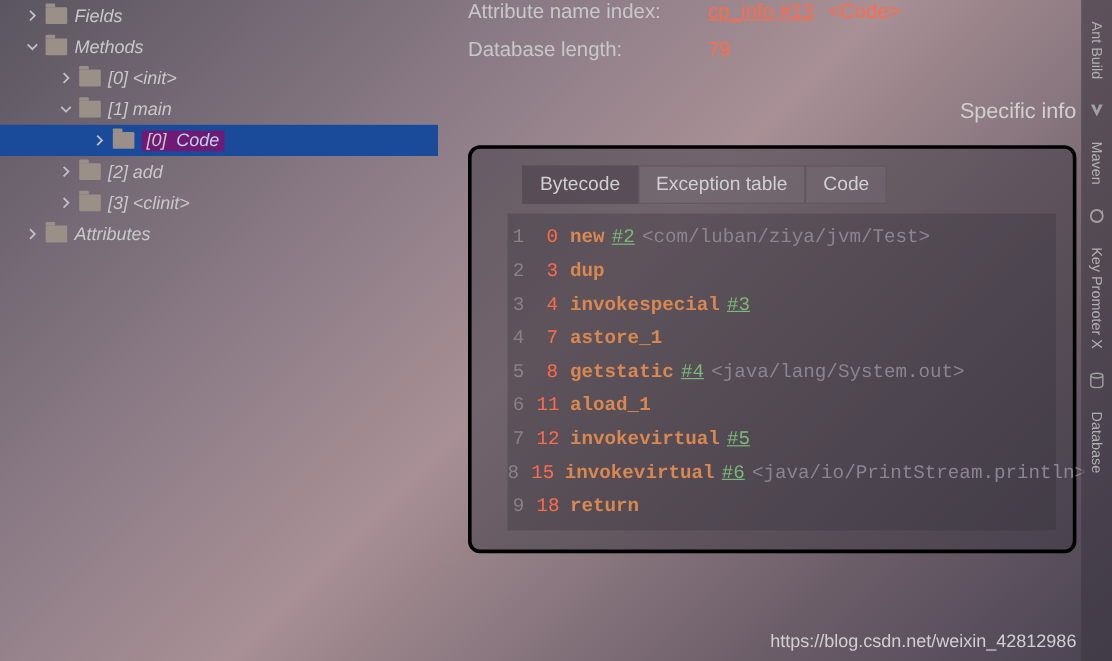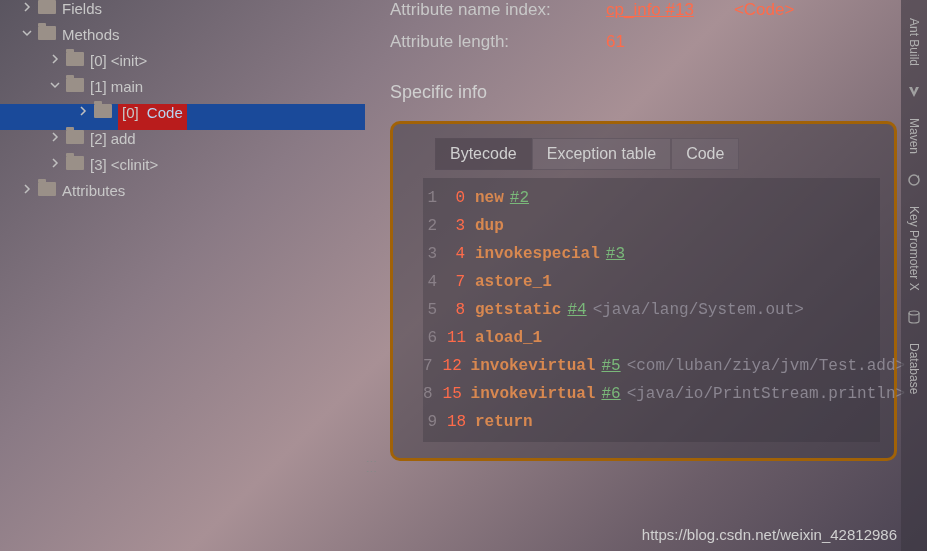--- a/index.html
+++ b/index.html
@@ -15,23 +15,25 @@
     }
     .tree-panel {
       position: absolute;
       left: 0;
       top: 0;
       width: 365px;
       height: 100%;
     }
     .tree-item {
       display: flex;
+      align-items: center;
       height: 26px;
       padding-left: 8px;
       white-space: nowrap;
+      font-style: italic;
     }
     .tree-item.selected {
       background: #1a4a9a;
       color: #b8d4f0;
     }
     .expander {
       width: 14px;
       height: 14px;
       display: inline-flex;
       align-items: center;
@@ -69,50 +71,50 @@
       position: absolute;
       left: 390px;
       top: 0;
       right: 30px;
       height: 100%;
     }
     .attr-row {
       display: flex;
       align-items: center;
       margin-bottom: 12px;
-      gap: 16px;
     }
     .attr-label {
       width: 200px;
       color: #c8c8c8;
       font-size: 17px;
     }
     .attr-link {
       color: #ff6b4a;
       text-decoration: underline;
       cursor: pointer;
       font-size: 17px;
     }
     .attr-tag {
       color: #ff6b4a;
-      margin-left: 24px;
+      margin-left: 12px;
       font-size: 17px;
     }
     .attr-value {
       color: #ff6b4a;
       font-size: 17px;
     }
     .section-title {
       color: #d0d0d0;
       font-size: 18px;
       margin-top: 30px;
       margin-bottom: 18px;
+      text-align: right;
     }
     .code-box {
-      border: 3px solid #a16207;
+      border: 3px solid #000000;
       border-radius: 10px;
       background: rgba(60, 55, 65, 0.5);
       padding: 14px 0 16px 0;
       min-height: 340px;
     }
     .tabs {
       display: flex;
       margin-left: 42px;
       margin-bottom: 8px;
     }
@@ -253,21 +255,21 @@
     <span class="tree-index">[1]</span>
     <span class="tree-label">main</span>
   </div>
   <div class="tree-item indent-3 selected">
     <span class="expander">
         <svg viewBox="0 0 10 10">
           <path d="M3 1 L7 5 L3 9" fill="none" stroke="#c0c0c0" stroke-width="1.5"></path>
         </svg>
       </span>
     <span class="folder-icon"></span>
-    <span style="background:#b91c1c;padding:0 4px;">
+    <span style="background:#701a75;padding:0 4px;">
       <span class="tree-index">[0]</span>
       <span class="tree-label">Code</span>
     </span>
   </div>
   <div class="tree-item indent-2">
     <span class="expander">
         <svg viewBox="0 0 10 10">
           <path d="M3 1 L7 5 L3 9" fill="none" stroke="#c0c0c0" stroke-width="1.5"></path>
         </svg>
       </span>
@@ -296,37 +298,38 @@
   </div>
 </div>
 
 <div class="content-panel">
   <div class="attr-row">
     <span class="attr-label">Attribute name index:</span>
     <span class="attr-link">cp_info #13</span>
     <span class="attr-tag">&lt;Code&gt;</span>
   </div>
   <div class="attr-row">
-    <span class="attr-label">Attribute length:</span>
-    <span class="attr-value">61</span>
+    <span class="attr-label">Database length:</span>
+    <span class="attr-value">79</span>
   </div>
   <div class="section-title">Specific info</div>
 
   <div class="code-box">
     <div class="tabs">
       <div class="tab active">Bytecode</div>
       <div class="tab">Exception table</div>
       <div class="tab">Code</div>
     </div>
     <div class="bytecode-area" id="bc-area">
         <div class="bc-line">
           <span class="line-num">1</span>
           <span class="offset">0</span>
           <span class="opcode">new</span>
           <span class="ref">#2</span>
+          <span class="comment">&lt;com/luban/ziya/jvm/Test&gt;</span>
         </div>
         <div class="bc-line">
           <span class="line-num">2</span>
           <span class="offset">3</span>
           <span class="opcode">dup</span>
         </div>
         <div class="bc-line">
           <span class="line-num">3</span>
           <span class="offset">4</span>
           <span class="opcode">invokespecial</span>
@@ -347,21 +350,20 @@
         <div class="bc-line">
           <span class="line-num">6</span>
           <span class="offset">11</span>
           <span class="opcode">aload_1</span>
         </div>
         <div class="bc-line">
           <span class="line-num">7</span>
           <span class="offset">12</span>
           <span class="opcode">invokevirtual</span>
           <span class="ref">#5</span>
-          <span class="comment">&lt;com/luban/ziya/jvm/Test.add&gt;</span>
         </div>
         <div class="bc-line">
           <span class="line-num">8</span>
           <span class="offset">15</span>
           <span class="opcode">invokevirtual</span>
           <span class="ref">#6</span>
           <span class="comment">&lt;java/io/PrintStream.println&gt;</span>
         </div>
         <div class="bc-line">
           <span class="line-num">9</span>

